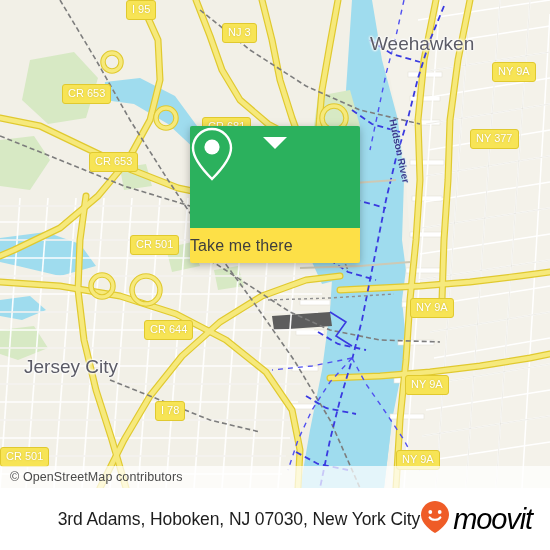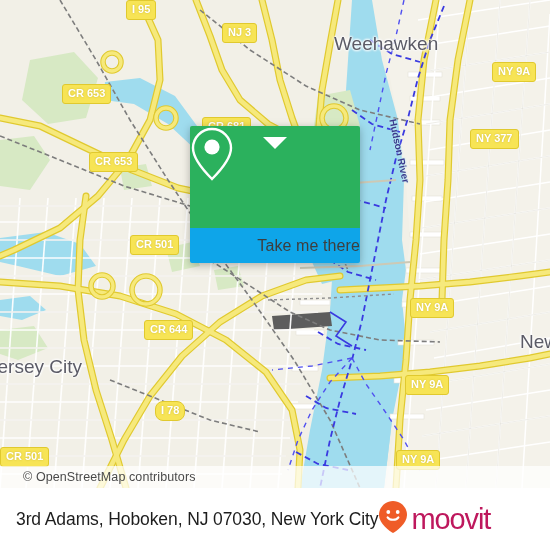--- a/index.html
+++ b/index.html
@@ -7,55 +7,55 @@
 
   .screen{position:relative;width:550px;height:550px;overflow:hidden;background:#fff;}
 
   
   .map{position:absolute;left:0;top:0;width:550px;height:488px;overflow:hidden;background:#f2f0e7;}
   .map svg{position:absolute;left:0;top:0;}
 
   
   .attrib{position:absolute;left:0;bottom:0;width:550px;height:22px;
           background:rgba(255,255,255,.72);display:flex;align-items:center;}
-  .attrib span{font-size:12.5px;color:#4a4a4a;padding-left:23px;letter-spacing:.1px;}
+  .attrib span{font-size:12.5px;color:#4a4a4a;padding-left:10px;letter-spacing:.1px;}
 
   
   .shield{position:absolute;background:#f7e455;border:1.6px solid #e0c92f;border-radius:3px;
-          color:#fff;font-size:11px;font-weight:bold;line-height:1;
+          color:#fff;font-size:11px;font-weight:normal;line-height:1;
           padding:3px 5px 4px 5px;white-space:nowrap;
           text-shadow:0 0 2px rgba(120,100,0,.35);}
 
   
   .place{position:absolute;color:#5b5b66;font-size:19px;white-space:nowrap;
-         text-shadow:0 0 3px #fff,0 0 3px #fff,0 0 3px #fff,0 0 2px #fff;}
+         text-shadow:0 0 3px #fff,0 0 3px #fff,0 0 3px #fff,0 0 2px #fff;padding-left:36px;}
 
   .river-label{position:absolute;color:#3b3b8c;font-size:10px;font-weight:bold;
                white-space:nowrap;transform-origin:0 0;
                text-shadow:0 0 2px #bfe7f4,0 0 2px #bfe7f4;}
 
   
   .card{position:absolute;left:190px;top:126px;width:170px;
         filter:drop-shadow(0 2px 4px rgba(0,0,0,.28));}
   .card-top{background:#2bb15d;height:102px;border-radius:2px 2px 0 0;
             display:flex;align-items:center;justify-content:center;}
-  .card-bot{background:#0ea5e9;height:35px;display:flex;align-items:center;justify-content:flex-end;
+  .card-bot{background:#fde047;height:35px;display:flex;align-items:center;justify-content:flex-start;
             border-radius:0 0 2px 2px;}
   .card-bot span{font-size:16px;color:#3e3e3e;letter-spacing:.1px;}
   .card-tail{position:absolute;left:50%;top:137px;margin-left:-12px;width:0;height:0;
              border-left:12px solid transparent;border-right:12px solid transparent;
              border-top:12px solid #fff;}
 
   
   .footer{position:absolute;left:0;top:488px;width:550px;height:62px;background:#fff;
-          display:flex;align-items:center;justify-content:flex-start;
+          display:flex;align-items:center;justify-content:flex-end;
           padding:0 18px 0 16px;box-sizing:border-box;}
   .footer-title{font-size:17.5px;color:#1d1d1d;letter-spacing:-.1px;white-space:nowrap;}
   .brand{display:flex;align-items:center;gap:3px;}
-  .brand-word{font-size:29px;color:#be185d;letter-spacing:-1.1px;line-height:1;}
+  .brand-word{font-size:29px;color:#000000;letter-spacing:-1.1px;line-height:1;font-style:italic;}
 </style>
 </head>
 <body>
 
 <div class="screen">
 
   <div class="map">
 
     <svg width="550" height="488" viewBox="0 0 550 488">
       <defs>
@@ -304,21 +304,21 @@
     <div class="shield" style="left:222px;top:23px;">NJ 3</div>
     <div class="shield" style="left:492px;top:62px;">NY 9A</div>
     <div class="shield" style="left:62px;top:84px;">CR 653</div>
     <div class="shield" style="left:202px;top:117px;">CR 681</div>
     <div class="shield" style="left:470px;top:129px;">NY 377</div>
     <div class="shield" style="left:89px;top:152px;">CR 653</div>
     <div class="shield" style="left:130px;top:235px;">CR 501</div>
     <div class="shield" style="left:410px;top:298px;">NY 9A</div>
     <div class="shield" style="left:137px;top:320px;margin-left:7px;">CR 644</div>
     <div class="shield" style="left:405px;top:375px;">NY 9A</div>
-    <div class="shield" style="left:155px;top:401px;border-radius:8px;">I 78</div>
+    <div class="shield" style="left:155px;top:401px;">I 78</div>
     <div class="shield" style="left:0px;top:447px;">CR 501</div>
     <div class="shield" style="left:396px;top:450px;">NY 9A</div>
 
     <div class="card">
       <div class="card-top">
         <span>
           <svg width="44" height="56" viewBox="0 0 44 56">
             <path d="M22 3 C11.5 3 3 11.5 3 22 C3 33 16 47 22 53 C28 47 41 33 41 22 C41 11.5 32.5 3 22 3 Z" fill="none" stroke="#ffffff" stroke-width="2.4"></path>
             <circle cx="22" cy="21" r="7.6" fill="#ffffff"></circle>
           </svg>

